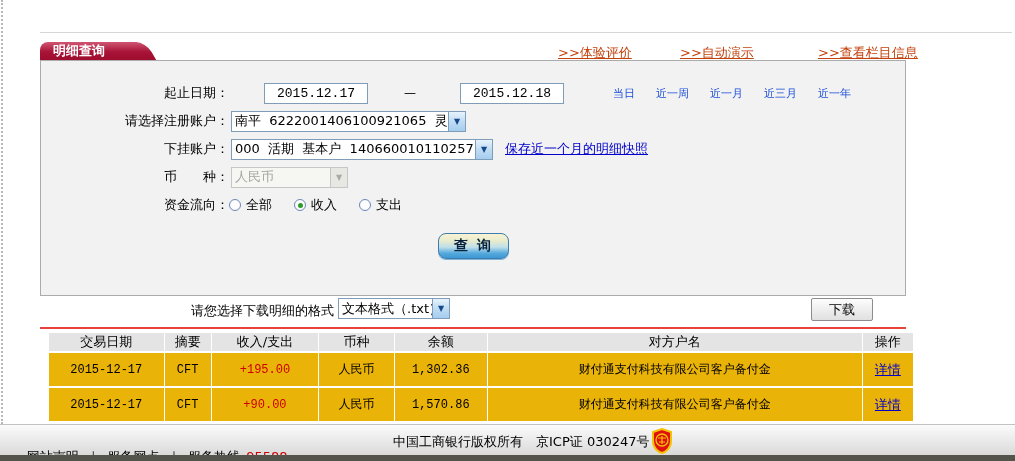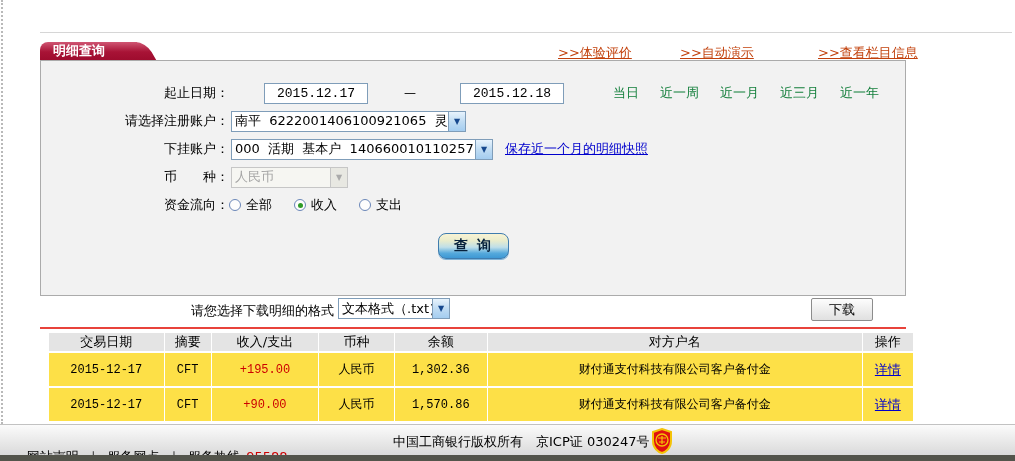--- a/index.html
+++ b/index.html
@@ -33,21 +33,21 @@
            background:#f2f2f2; border:1px solid #ababab; }
   .form-row { position:absolute; left:0; width:100%; height:24px; display:flex; align-items:center; }
   .form-label { width:188px; text-align:right; font-size:13px; flex:0 0 auto; white-space:pre; }
   .r1 { top:20px;gap:27px; } .r2 { top:48px; } .r3 { top:76px; } .r4 { top:104px; } .r5 { top:132px; }
 
   .txt-input { height:21px; border:1px solid #7f9db9; background:#fff; text-align:center;
                font-size:13px; font-family:"Liberation Mono","DejaVu Sans Mono",monospace; }
   .date-input { width:104px; margin-left:8px; }
   .date-dash { margin:0 9px; }
   .quick-links { margin-left:22px; display:flex; }
-  .quick-links a { color:#15803d; text-decoration:none; margin-right:21px; font-size:13px; white-space:nowrap; }
+  .quick-links a { color:#1d4ed8; text-decoration:none; margin-right:21px; font-size:11px; white-space:nowrap; }
 
   .select { height:21px; margin-left:2px; border:1px solid #7f9db9; background:#fff;
             display:flex; align-items:center; cursor:default; }
   .select .stext { flex:1 1 auto; padding-left:3px; font-size:13px; white-space:pre; overflow:hidden; }
   .select .arrow { flex:0 0 17px; height:100%; border-left:1px solid #7f9db9;
                    background:linear-gradient(#e7f3fd,#c0dcf3 50%,#a4cdf0);
                    color:#16488e; font-size:8px; display:flex; align-items:center; justify-content:center; }
   .sel-account { width:235px; } .sel-sub { width:262px; } .sel-currency { width:117px; } .sel-format { width:112px; }
   .select.disabled { border-color:#c6c6c6; background:#f6f6f2; }
   .select.disabled .stext { color:#a5a5a5; }
@@ -76,21 +76,21 @@
   .dl-btn { position:absolute; left:771px; top:0; width:62px; height:23px; border:1px solid #8c8c8c;
             border-radius:2px; background:linear-gradient(#fdfdfd,#e0e0e0); font-size:13px; cursor:pointer;
             font-family:"DejaVu Sans",sans-serif; }
 
   .red-rule { position:absolute; left:40px; top:327px; width:866px; height:2px; background:#e8433b; }
 
   
   .results { position:absolute; left:48px; top:331px; width:866px; }
   table { width:100%; table-layout:fixed; border-collapse:separate; border-spacing:1px 2px; }
   th { background:#e4e4e4; font-weight:normal; font-size:13px; height:18px; text-align:center; }
-  td { background:#fde047; font-size:12px; height:33px; text-align:center; }
+  td { background:#eab308; font-size:12px; height:33px; text-align:center; }
   td.amount { color:#cc0000; }
   td a { color:#0000cc; text-decoration:underline; font-size:13px; }
 
   
   .footer { position:absolute; left:0; top:424px; width:1015px; height:31px;
             border-top:1px solid #c2c2c2; background:linear-gradient(#fbfbfb,#dadada); }
   .footer-left { position:absolute; left:2px; top:8px; font-size:13px; white-space:pre; }
   .footer-left a { color:#000; text-decoration:none; }
   .footer-left .divider { margin:0 8px; }
   .hotline-number { color:#cc0000; margin-left:6px; }

